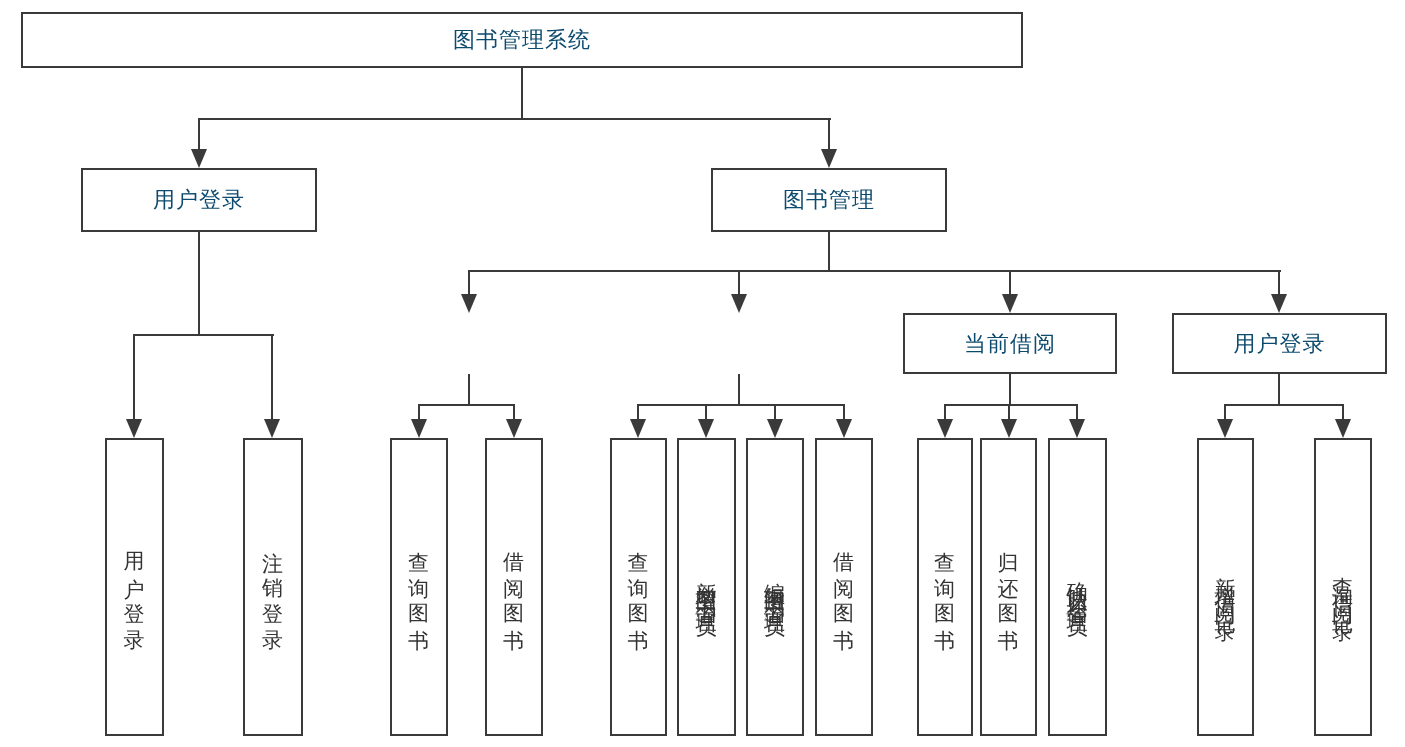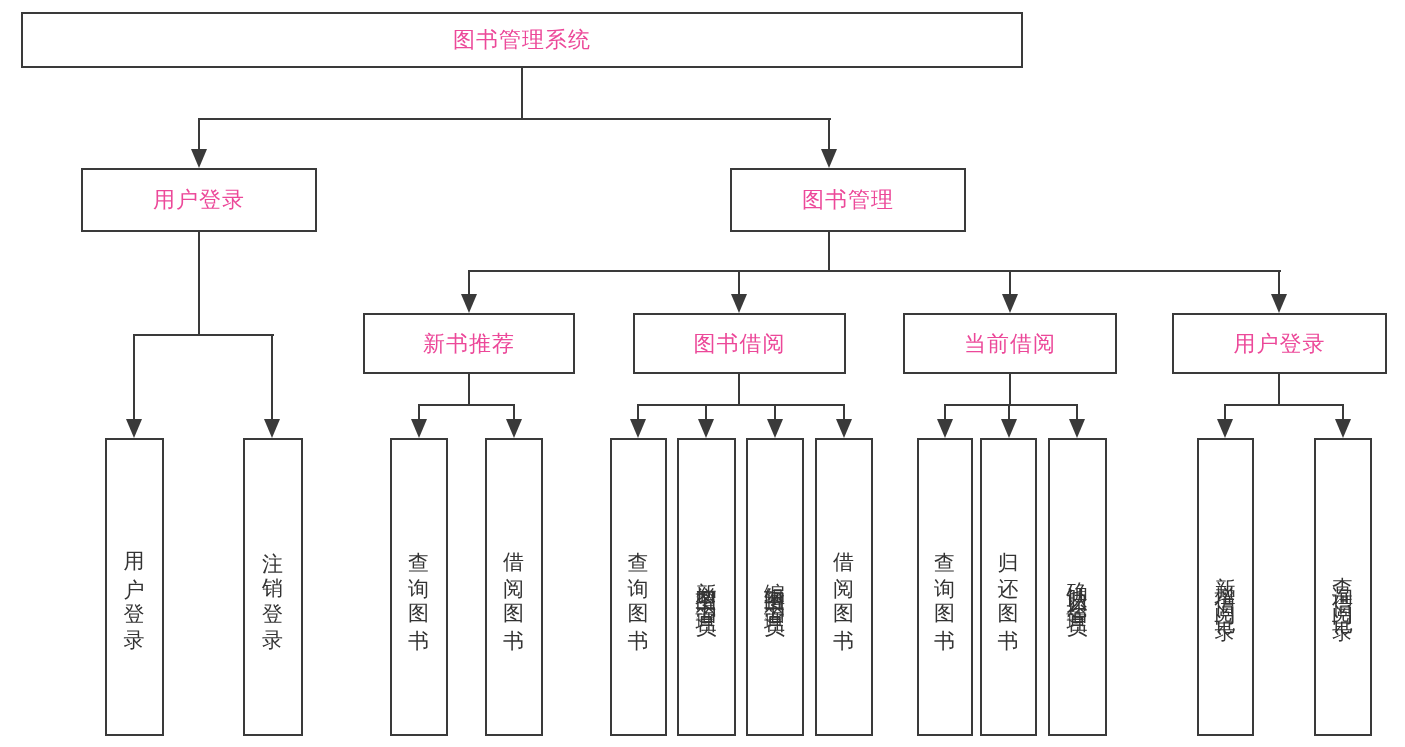--- a/index.html
+++ b/index.html
@@ -4,21 +4,21 @@
 <style>
   html,body{margin:0;padding:0;background:#ffffff;}
   #canvas{
     position:relative;width:1405px;height:747px;background:#ffffff;overflow:hidden;
     font-family:"Liberation Sans","DejaVu Sans",sans-serif;color:#333333;
   }
   .box{
     position:absolute;box-sizing:border-box;background:#ffffff;
     border:2px solid #3a3a3a;display:flex;align-items:center;justify-content:center;
   }
-  .box-h span{font-size:22px;color:#ec4899;letter-spacing:1px;white-space:nowrap;}
+  .box-h span{font-size:22px;color:#0c4a6e;letter-spacing:1px;white-space:nowrap;}
   .box-v span{
     writing-mode:vertical-rl;text-orientation:upright;
     font-size:21px;color:#333333;line-height:1;
   }
   .sp-lg span{letter-spacing:26px;}
   .sp-md span{letter-spacing:9px;}
   .sp-sm span{letter-spacing:5px;}
   .vline{position:absolute;width:2px;background:#3a3a3a;}
   .hline{position:absolute;height:2px;background:#3a3a3a;}
   .arrow{
@@ -36,30 +36,24 @@
 
 <div id="canvas">
 
   <div class="box box-h" style="left:21px;top:12px;width:1002px;height:56px;">
     <span>图书管理系统</span>
   </div>
 
   <div class="box box-h" style="left:81px;top:168px;width:236px;height:64px;">
     <span>用户登录</span>
   </div>
-  <div class="box box-h" style="left:730px;top:168px;width:236px;height:64px;justify-content:center;">
+  <div class="box box-h" style="left:711px;top:168px;width:236px;height:64px;justify-content:center;">
     <span>图书管理</span>
   </div>
 
-  <div class="box box-h" style="left:363px;top:313px;width:212px;height:61px;">
-    <span>新书推荐</span>
-  </div>
-  <div class="box box-h" style="left:633px;top:313px;width:213px;height:61px;">
-    <span>图书借阅</span>
-  </div>
   <div class="box box-h" style="left:903px;top:313px;width:214px;height:61px;">
     <span>当前借阅</span>
   </div>
   <div class="box box-h" style="left:1172px;top:313px;width:215px;height:61px;">
     <span>用户登录</span>
   </div>
 
   <div class="box box-v sp-lg" style="left:105px;top:438px;width:59px;height:298px;">
     <span>用户登录</span>
   </div>

